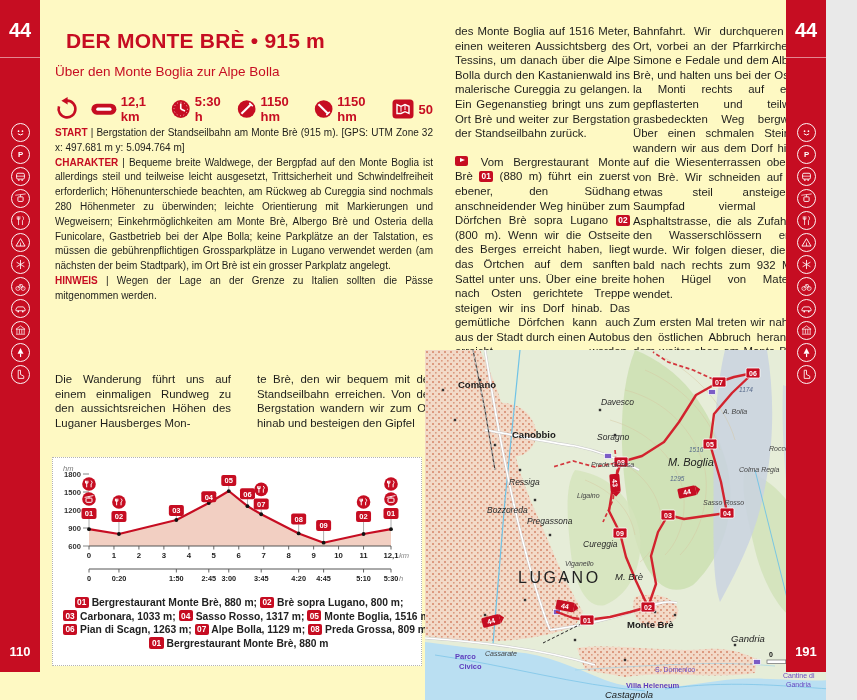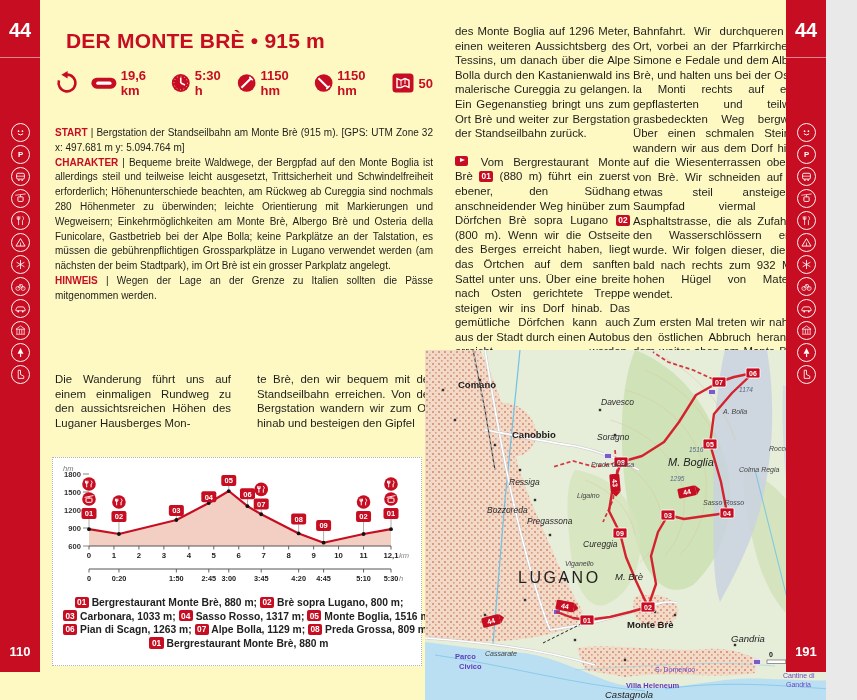--- a/index.html
+++ b/index.html
@@ -229,33 +229,34 @@
           <svg viewBox="0 0 20 20">
             <path d="M6.5,3.5 h3.5 V10 l5,2.5 V16 H6.5 Z" fill="none" stroke="#fff" stroke-width="1.3"></path>
           </svg>
         </div>
       </div>
     <div class="pageno">191</div>
   </div>
 
   <div class="header">
     <h1 class="title">DER MONTE BRÈ • 915 m</h1>
+    <p class="subtitle">Über den Monte Boglia zur Alpe Bolla</p>
     <div class="stats" id="stats-row">
         <div class="stat">
           <svg width="24" height="24" viewBox="0 0 24 24">
             <path d="M12,3.6 a8.4,8.4 0 1,1 -8,5.8" fill="none" stroke="#c60d22" stroke-width="2.6"></path>
             <polygon points="12.6,0 12.6,7.6 6.4,3.8" fill="#c60d22"></polygon>
           </svg>
         </div>
         <div class="stat">
           <svg width="32" height="24" viewBox="0 0 32 24">
             <rect x="0.5" y="5.5" width="31" height="13.5" rx="6.7" fill="#c60d22"></rect>
             <rect x="6.5" y="10.2" width="19" height="4" rx="2" fill="#fff"></rect>
           </svg>
-          <span>19,6 km</span>
+          <span>12,1 km</span>
         </div>
         <div class="stat">
           <svg width="24" height="24" viewBox="0 0 24 24">
             <circle cx="12" cy="12" r="11" fill="#c60d22"></circle>
             <line x1="12" y1="12" x2="12" y2="5.3" stroke="#fff" stroke-width="2"></line>
             <line x1="12" y1="12" x2="17.2" y2="14.4" stroke="#fff" stroke-width="2"></line>
             <circle cx="12" cy="12" r="8.3" fill="none" stroke="#fff" stroke-width="1" stroke-dasharray="1,3.3"></circle>
           </svg>
           <span>5:30 h</span>
         </div>
@@ -469,21 +470,21 @@
         </svg></div>
     <div class="legend" id="legend">
         <div class="row"><span class="wp">01</span> Bergrestaurant Monte Brè, 880 m; <span class="wp">02</span> Brè sopra Lugano, 800 m;</div>
         <div class="row"><span class="wp">03</span> Carbonara, 1033 m; <span class="wp">04</span> Sasso Rosso, 1317 m; <span class="wp">05</span> Monte Boglia, 1516 m;</div>
         <div class="row"><span class="wp">06</span> Pian di Scagn, 1263 m; <span class="wp">07</span> Alpe Bolla, 1129 m; <span class="wp">08</span> Preda Grossa, 809 m;</div>
         <div class="row"><span class="wp">01</span> Bergrestaurant Monte Brè, 880 m</div>
       </div>
   </div>
 
   <div class="col col2" id="article-col2">
-      <p>des Monte Boglia auf 1296 Meter, einen weiteren Aussichtsberg des Tessins, um danach über die Alpe Bolla durch den Kastanienwald ins malerische Cureggia zu gelangen. Ein Gegenanstieg bringt uns zum Ort Brè und weiter zur Bergstation der Standseilbahn zurück.</p>
+      <p>des Monte Boglia auf 1516 Meter, einen weiteren Aussichtsberg des Tessins, um danach über die Alpe Bolla durch den Kastanienwald ins malerische Cureggia zu gelangen. Ein Gegenanstieg bringt uns zum Ort Brè und weiter zur Bergstation der Standseilbahn zurück.</p>
       <p><span class="play"></span> Vom Bergrestaurant Monte Brè <span class="wp">01</span> (880 m) führt ein zuerst ebener, den Südhang anschneidender Weg hinüber zum Dörfchen Brè sopra Lugano <span class="wp">02</span> (800 m). Wenn wir die Ostseite des Berges erreicht haben, liegt das Örtchen auf dem sanften Sattel unter uns. Über eine breite nach Osten gerichtete Treppe steigen wir ins Dorf hinab. Das gemütliche Dörfchen kann auch aus der Stadt durch einen Autobus erreicht werden. Empfehlenswerter und romantischer ist jedoch die</p>
     </div>
   <div class="col col3" id="article-col3">
       <p>Bahnfahrt. Wir durchqueren den Ort, vorbei an der Pfarrkirche SS. Simone e Fedale und dem Albergo Brè, und halten uns bei der Osteria la Monti rechts auf einem gepflasterten und teilweise grasbedeckten Weg bergwärts. Über einen schmalen Steinweg wandern wir aus dem Dorf hinaus auf die Wiesenterrassen oberhalb von Brè. Wir schneiden auf dem etwas steil ansteigenden Saumpfad viermal eine Asphaltstrasse, die als Zufahrt zu den Wasserschlössern erbaut wurde. Wir folgen dieser, die sich bald nach rechts zum 932 Meter hohen Hügel von Materone wendet.</p>
       <p>Zum ersten Mal treten wir nahe an den östlichen Abbruch heran, auf dem weiter oben am Monte Boglia die Landesgrenze verläuft. Durch einen Birkenhain sehen wir auf den dunkelblauen nach Italien</p>
     </div>
 
   <div class="map" id="map"><svg width="405" height="350" viewBox="0 0 405 350">
         <defs>
           <pattern id="ud" width="6" height="6" patternUnits="userSpaceOnUse">

